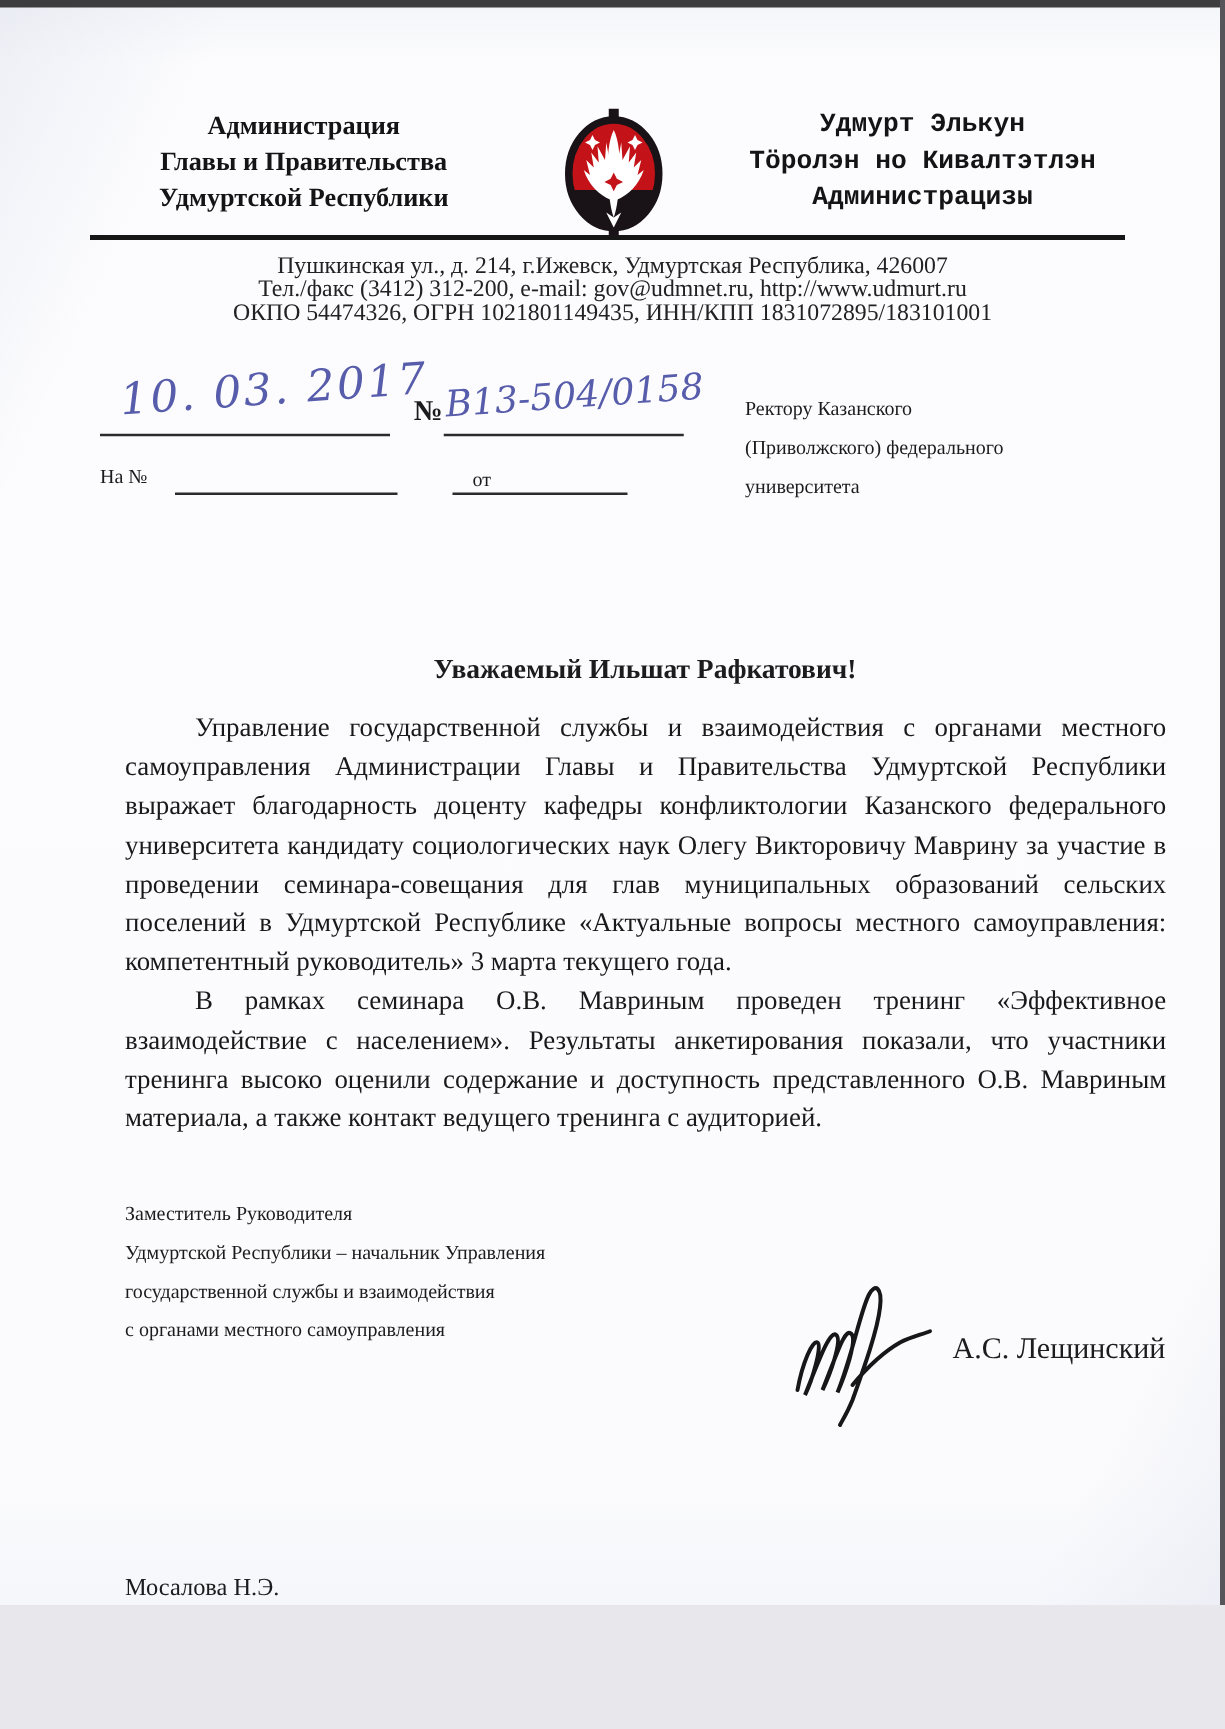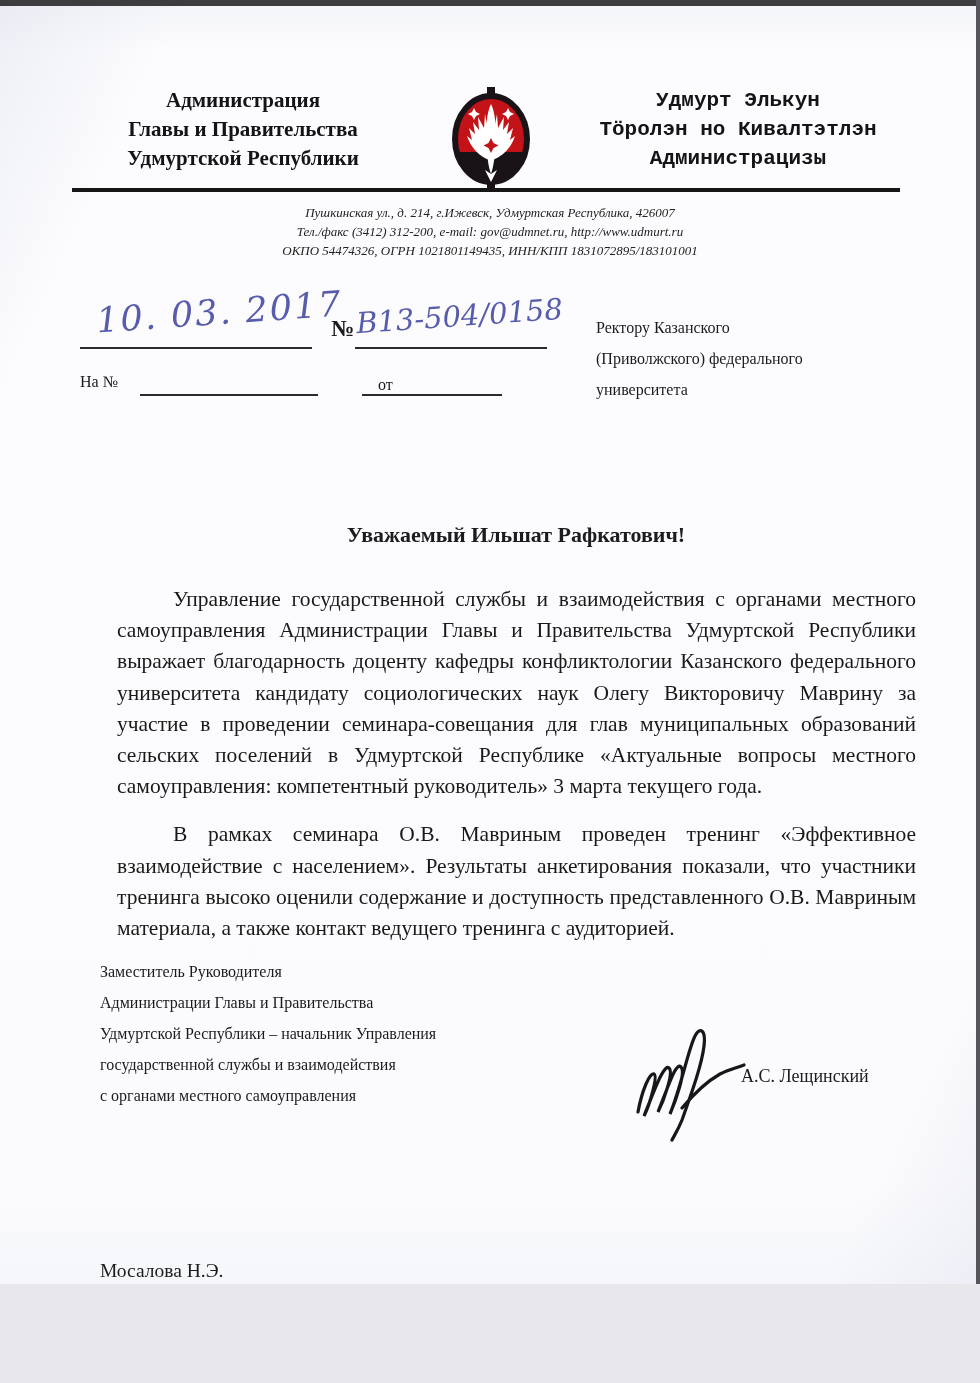--- a/index.html
+++ b/index.html
@@ -8,25 +8,25 @@
     background:
       linear-gradient(115deg, rgba(225,228,238,.55) 0%, rgba(255,255,255,0) 12%),
       linear-gradient(295deg, rgba(228,230,240,.5) 0%, rgba(255,255,255,0) 10%),
       linear-gradient(180deg, #f4f5f9 0%, #fcfcfe 4%, #fbfbfd 92%, #f6f7fb 100%);
     font-family:"Liberation Serif", serif;color:#1c1c1e;
   }
   .scan-edge-top{position:absolute;left:0;top:0;width:980px;height:6px;background:#3d3d40;}
   .scan-edge-right{position:absolute;right:0;top:0;width:4px;height:1383px;background:#55555a;}
   .abs{position:absolute;}
   .org{font-weight:bold;font-size:21px;line-height:29px;text-align:center;color:#141416;}
-  .contact{font-size:13px;line-height:19px;text-align:center;color:#222;font-style:italic;}
+  .contact{font-size:19px;line-height:19px;text-align:center;color:#222;}
   .rule{position:absolute;background:#161616;}
   .hand{font-family:"DejaVu Serif", serif;font-style:italic;color:#575cab;}
   .serif21{font-size:16px;line-height:31px;color:#1b1b1d;}
-  .body-p{margin:17px;text-align:justify;text-indent:56px;font-size:21.5px;line-height:31.2px;color:#191919;}
+  .body-p{margin:0;text-align:justify;text-indent:56px;font-size:21.5px;line-height:31.2px;color:#191919;}
   .underline2{position:absolute;height:2px;background:#2b2b2b;}
   .bleed{
     font-family:"DejaVu Sans", sans-serif;font-size:21px;letter-spacing:7px;
     color:rgba(120,128,175,.28);transform:scale(-1,-1);
   }
 </style>
 </head>
 <body>
 
 <div class="page">
@@ -113,37 +113,36 @@
 
   <div class="abs" style="left:100px;top:522px;width:832px;text-align:center;font-size:22px;font-weight:bold;">Уважаемый Ильшат Рафкатович!</div>
 
   <div class="abs" style="left:100px;top:567px;width:833px;">
     <p class="body-p">Управление государственной службы и взаимодействия с органами местного самоуправления Администрации Главы и Правительства Удмуртской Республики выражает благодарность доценту кафедры конфликтологии Казанского федерального университета кандидату социологических наук Олегу Викторовичу Маврину за участие в проведении семинара-совещания для глав муниципальных образований сельских поселений в Удмуртской Республике «Актуальные вопросы местного самоуправления: компетентный руководитель» 3 марта текущего года.</p>
     <p class="body-p">В рамках семинара О.В. Мавриным проведен тренинг «Эффективное взаимодействие с населением». Результаты анкетирования показали, что участники тренинга высоко оценили содержание и доступность представленного О.В. Мавриным материала, а также контакт ведущего тренинга с аудиторией.</p>
   </div>
 
   <div class="abs serif21" style="left:100px;top:956px;width:560px;">
     <div>Заместитель Руководителя</div>
-    <div>Администрации Главы и Правительства</div>
     <div>Удмуртской Республики – начальник Управления</div>
     <div>государственной службы и взаимодействия</div>
     <div>с органами местного самоуправления</div>
   </div>
 
   <div class="abs" style="left:632px;top:1012px;width:130px;height:130px;">
     <svg width="130" height="130" viewBox="0 0 130 130" xmlns="http://www.w3.org/2000/svg">
       <path d="M6 100 C10 78 18 60 22 62 C26 64 18 92 12 104
                C24 74 32 52 37 56 C42 60 32 88 26 100
                C38 70 44 50 49 55 C54 60 44 88 38 102
                C50 72 56 38 63 24 C68 14 74 18 72 34 C70 52 60 80 50 108 C46 118 42 124 40 128
                M50 96 C60 84 74 70 88 62 C96 58 104 56 112 53" fill="none" stroke="#17171a" stroke-width="3.2" stroke-linecap="round"></path>
     </svg>
   </div>
 
-  <div class="abs" style="left:741px;top:1066px;font-size:18px;">А.С. Лещинский</div>
+  <div class="abs" style="left:762px;top:1066px;font-size:24px;">А.С. Лещинский</div>
 
   <div class="abs" style="left:100px;top:1256px;font-size:19.5px;line-height:30px;">
     <div>Мосалова Н.Э.</div>
     <div>497-064</div>
   </div>
 
   <div class="abs bleed" style="left:800px;top:1328px;">019769</div>
 
 </div>
 

